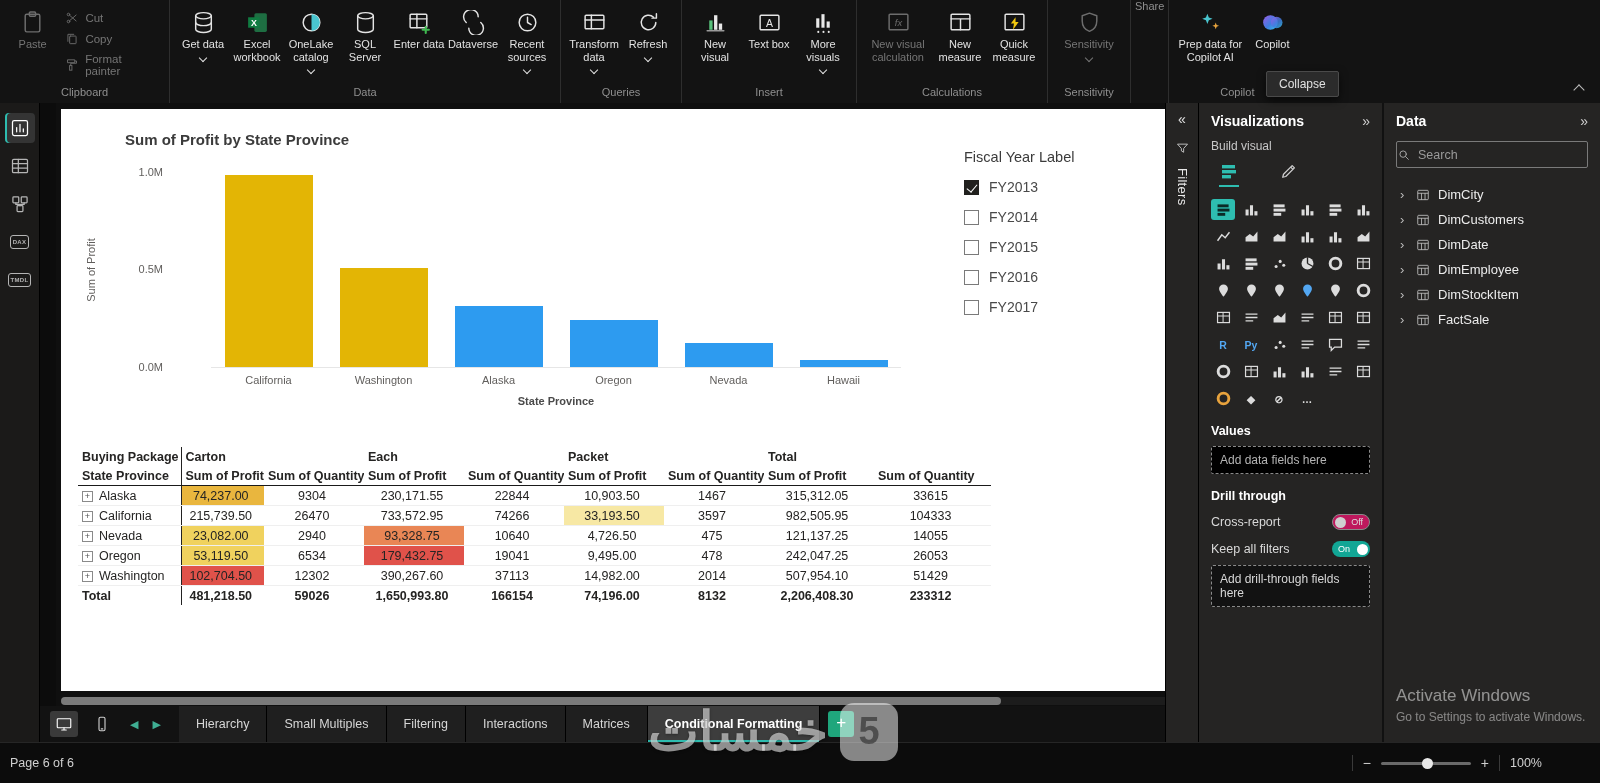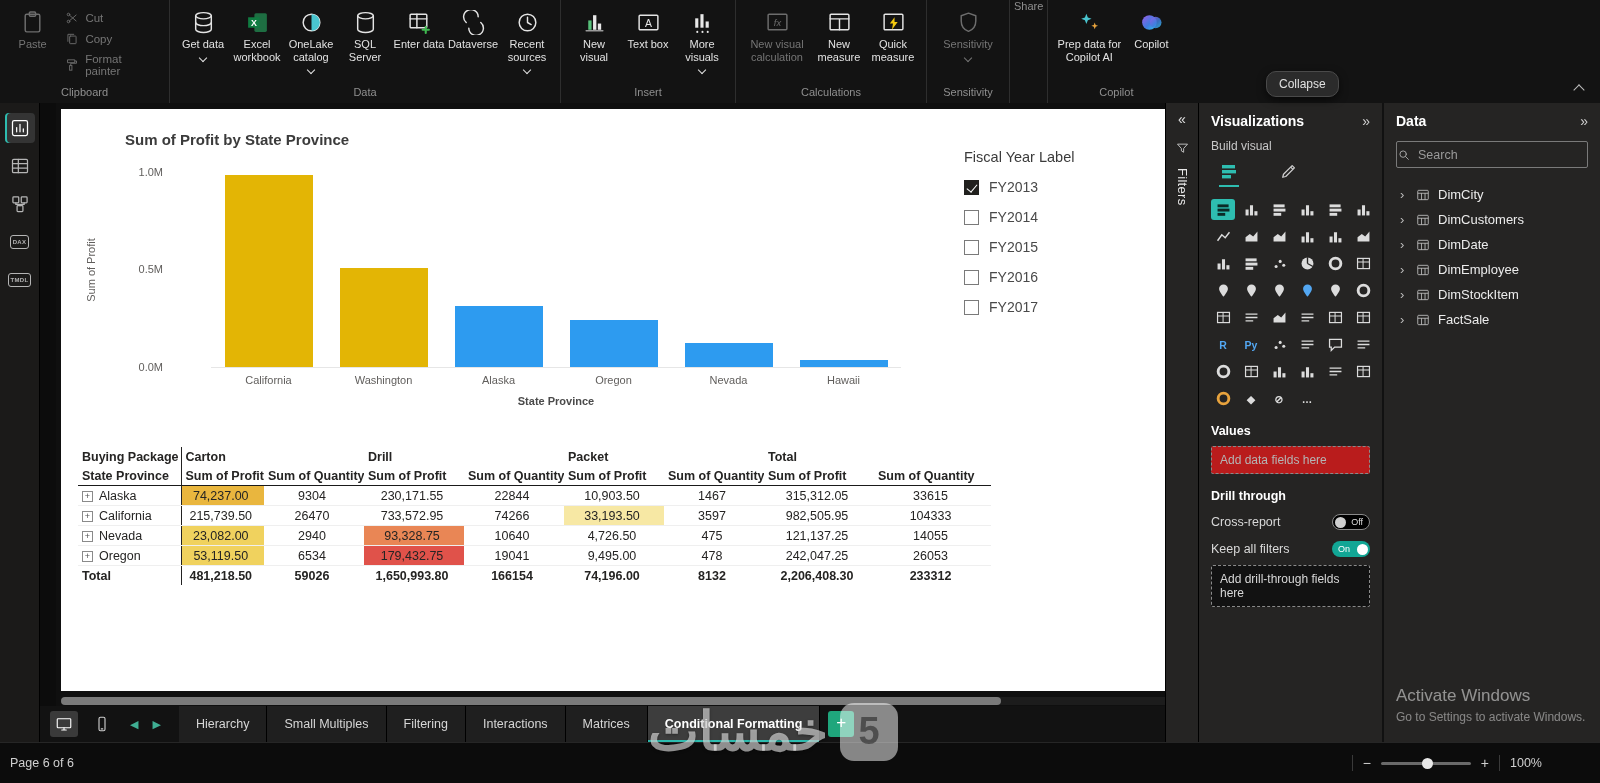--- a/index.html
+++ b/index.html
@@ -19,21 +19,21 @@
   .rbtn.wide { width:70px; }
   .rbtn .ric svg { width:25px; height:25px; stroke:#e4e4e4; fill:none; stroke-width:1.4; stroke-linecap:round; stroke-linejoin:round; }
   .rbtn.disabled { color:#757575; }
   .rbtn.disabled .ric svg { stroke:#6d6d6d; }
   .caret { display:inline-block; width:6px; height:6px; border-right:1.4px solid currentColor; border-bottom:1.4px solid currentColor; transform:rotate(45deg); margin-top:1px; }
   .smallstack { display:flex; flex-direction:column; gap:7px; padding:4px 4px 0 6px; }
   .srow { display:flex; align-items:center; gap:6px; font-size:11.5px; color:#757575; }
   .srow svg { width:14px; height:14px; stroke:#6d6d6d; fill:none; stroke-width:1.6; stroke-linecap:round; }
   .ribbon-collapse { position:absolute; right:16px; bottom:10px; width:10px; height:10px; cursor:pointer; }
   .ribbon-collapse::before { content:""; position:absolute; left:1px; top:3px; width:7px; height:7px; border-left:1.6px solid #bdbdbd; border-top:1.6px solid #bdbdbd; transform:rotate(45deg); }
-  .tooltip { position:absolute; left:1266px; top:71px; background:#2b2b2b; border:1px solid #4a4a4a; color:#e0e0e0; font-size:12px; padding:5px 12px; border-radius:10px; box-shadow:0 3px 8px rgba(0,0,0,.6); z-index:60; }
+  .tooltip { position:absolute; left:1266px; top:71px; background:#2b2b2b; border:1px solid #4a4a4a; color:#e0e0e0; font-size:12px; padding:5px 12px; border-radius:2px; box-shadow:0 3px 8px rgba(0,0,0,.6); z-index:60; }
 
   
   .left-rail { position:absolute; left:0; top:103px; width:40px; height:639px; background:#1b1a19; border-right:1px solid #000; z-index:5; display:flex; flex-direction:column; align-items:center; padding-top:10px; gap:8px; }
   .rail-item { width:30px; height:30px; display:flex; align-items:center; justify-content:center; border-radius:4px; color:#b5b5b5; cursor:pointer; }
   .rail-item svg { width:20px; height:20px; stroke:currentColor; fill:none; stroke-width:1.5; stroke-linecap:round; stroke-linejoin:round; }
   .rail-item.active { background:#343434; color:#ffffff; box-shadow:inset 2px 0 0 #2EBDB0; }
   .rail-badge { font-size:6px; font-weight:bold; border:1.2px solid currentColor; border-radius:3px; padding:3px 2px; letter-spacing:.3px; }
 
   
   .canvas { position:absolute; left:56px; top:103px; width:1125px; height:603px; background:#0f0f0f; z-index:1; }
@@ -104,25 +104,25 @@
   .mode-tab.active { color:#2EBDB0; border-bottom:2px solid #2EBDB0; }
   .mode-tab svg { width:20px; height:20px; stroke:currentColor; fill:none; stroke-width:1.5; stroke-linejoin:round; }
   .gallery { margin-top:12px; display:grid; grid-template-columns:repeat(6,26px); gap:6px 2px; }
   .tile { width:24px; height:21px; display:flex; align-items:center; justify-content:center; color:#dcdcdc; cursor:pointer; border-radius:3px; }
   .tile svg { width:17px; height:17px; }
   .tile.active { background:#2EBDB0; color:#0b2b27; }
   .tile.blue { color:#53A7F2; }
   .tile.gold { color:#E8A33D; }
   .ttxt { font-size:10.5px; font-weight:bold; }
   .sec-label { margin-top:15px; font-size:12.5px; font-weight:600; color:#fff; }
-  .dashbox { margin-top:8px; border:1px dashed #8a8a8a; border-radius:2px; padding:6px 8px; font-size:12px; color:#b5b5b5; background:#b91c1c; cursor:pointer; }
+  .dashbox { margin-top:8px; border:1px dashed #8a8a8a; border-radius:2px; padding:6px 8px; font-size:12px; color:#b5b5b5; background:#000000; cursor:pointer; }
   .dashbox.dark { background:#121212; color:#d8d8d8; }
   .drillrow { margin-top:11px; display:flex; align-items:center; justify-content:space-between; font-size:12.5px; color:#d8d8d8; }
   .toggle { width:38px; height:16px; border-radius:9px; position:relative; font-size:9px; display:flex; align-items:center; cursor:pointer; flex:none; }
-  .toggle.off { background:#000000; border:1px solid #8a8a8a; color:#ddd; justify-content:flex-end; padding-right:6px;text-align:center; }
+  .toggle.off { background:#be185d; border:1px solid #8a8a8a; color:#ddd; justify-content:flex-end; padding-right:6px;text-align:center; }
   .toggle.off .knob { position:absolute; left:2px; width:11px; height:11px; border-radius:50%; background:#cfcfcf; }
   .toggle.on { background:#12A695; color:#fff; justify-content:flex-start; padding-left:6px; }
   .toggle.on .knob { position:absolute; right:2px; width:11px; height:11px; border-radius:50%; background:#fff; }
 
   
   .data-panel { position:absolute; left:1384px; top:103px; width:216px; height:639px; background:#252423; z-index:5; padding:10px 12px; }
   .searchbox { margin-top:12px; height:27px; border:1px solid #7a7a7a; border-radius:2px; display:flex; align-items:center; gap:7px; padding:0 0; }
   .searchbox svg { width:14px; height:14px; stroke:#aaa; fill:none; stroke-width:1.6; stroke-linecap:round; flex:none; }
   .searchbox input { background:transparent; border:none; outline:none; color:#ddd; font-size:12.5px; width:100%; font-family:"Liberation Sans", sans-serif; }
   .searchbox input::placeholder { color:#9a9a9a; }
@@ -261,20 +261,45 @@
               <path d="M12 7v5l3.5 2"></path>
             </svg>
           </span>
         <span>Recent sources</span>
           <span class="caret"></span>
       </div>
     </div>
     <div class="rlabel">Data</div>
   </div>
 
+  <div class="rgroup">
+    <div class="ritems">
+      <div class="rbtn">
+        <span class="ric">
+            <svg viewBox="0 0 24 24">
+              <rect x="3" y="5" width="18" height="13" rx="1"></rect>
+              <path d="M3 9.5h18M9 5v13"></path>
+            </svg>
+          </span>
+        <span>Transform data</span>
+          <span class="caret"></span>
+      </div>
+      <div class="rbtn">
+        <span class="ric">
+            <svg viewBox="0 0 24 24">
+              <path d="M19 12a7 7 0 11-2.1-5"></path>
+              <path d="M19.6 3.6v4.2h-4.2"></path>
+            </svg>
+          </span>
+        <span>Refresh</span>
+          <span class="caret"></span>
+      </div>
+    </div>
+    <div class="rlabel">Queries</div>
+  </div>
 
   <div class="rgroup">
     <div class="ritems">
       <div class="rbtn">
         <span class="ric">
             <svg viewBox="0 0 24 24">
               <path d="M4 20h16" stroke="#9a9a9a"></path>
               <rect x="6" y="10" width="3.2" height="9" fill="#57C07A" stroke="none"></rect>
               <rect x="10.6" y="5" width="3.2" height="14" fill="#e8e8e8" stroke="none"></rect>
               <rect x="15.2" y="13" width="3.2" height="6" fill="#e8e8e8" stroke="none"></rect>
@@ -495,21 +520,21 @@
           <col style="width:100px">
           <col style="width:100px">
           <col style="width:100px">
           <col style="width:110px">
           <col style="width:117px">
       </colgroup>
       <thead>
         <tr>
           <th>Buying Package</th>
           <th class="bl" colspan="2">Carton</th>
-          <th colspan="2">Drill</th>
+          <th colspan="2">Each</th>
           <th colspan="2">Packet</th>
           <th class="tot" colspan="2">Total</th>
         </tr>
         <tr>
           <th>State Province</th>
           <th class="bl">Sum of Profit</th>
           <th>Sum of Quantity</th>
           <th>Sum of Profit</th>
           <th>Sum of Quantity</th>
           <th>Sum of Profit</th>
@@ -556,20 +581,31 @@
           <td><span class="exp">+</span><span>Oregon</span></td>
           <td class="num bl hl-yellow">53,119.50</td>
           <td class="num">6534</td>
           <td class="num hl-red">179,432.75</td>
           <td class="num">19041</td>
           <td class="num">9,495.00</td>
           <td class="num">478</td>
           <td class="num">242,047.25</td>
           <td class="num">26053</td>
         </tr>
+        <tr>
+          <td><span class="exp">+</span><span>Washington</span></td>
+          <td class="num bl hl-red">102,704.50</td>
+          <td class="num">12302</td>
+          <td class="num">390,267.60</td>
+          <td class="num">37113</td>
+          <td class="num">14,982.00</td>
+          <td class="num">2014</td>
+          <td class="num">507,954.10</td>
+          <td class="num">51429</td>
+        </tr>
         <tr class="total-row">
           <td>Total</td>
           <td class="num bl">481,218.50</td>
           <td class="num">59026</td>
           <td class="num">1,650,993.80</td>
           <td class="num">166154</td>
           <td class="num">74,196.00</td>
           <td class="num">8132</td>
           <td class="num">2,206,408.30</td>
           <td class="num">233312</td>

